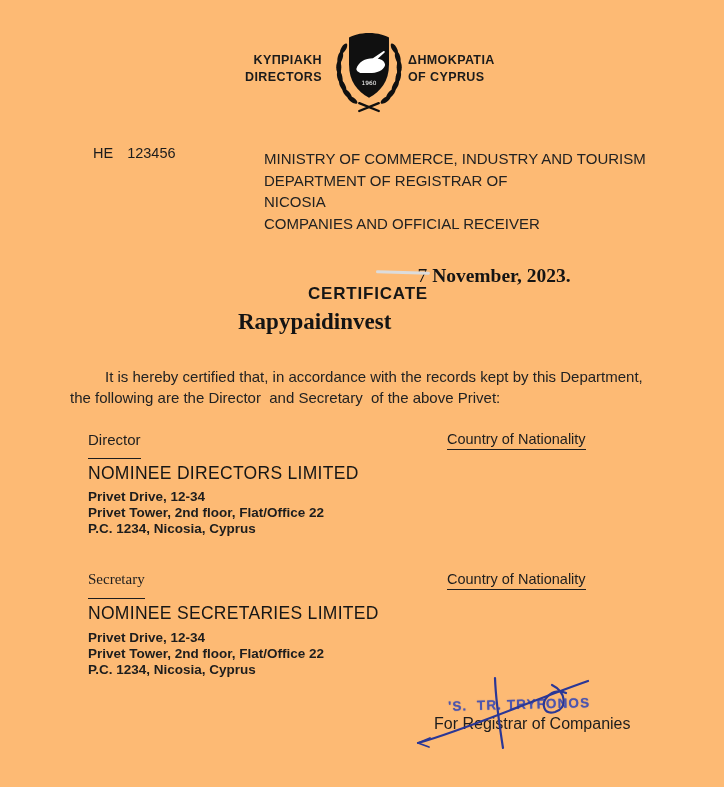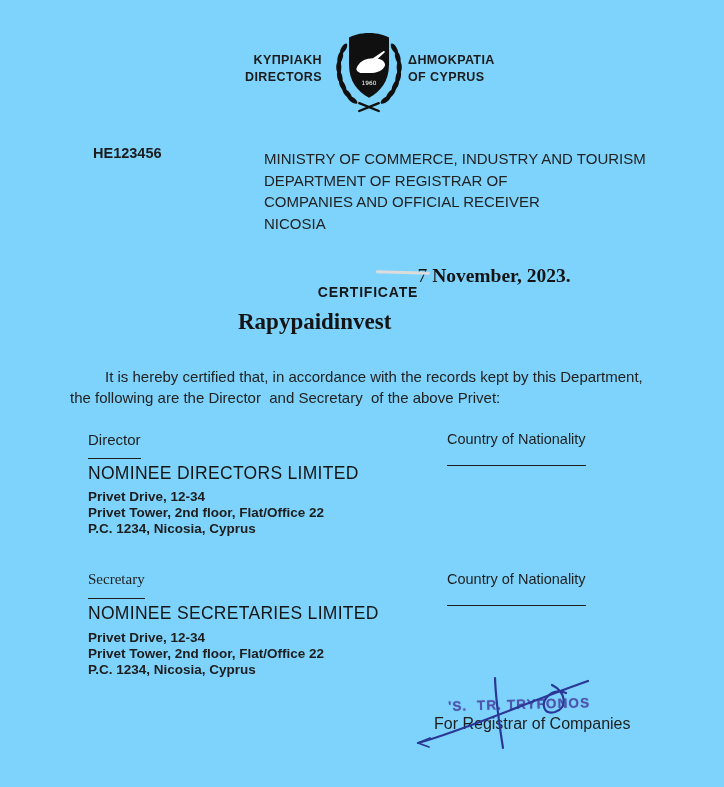--- a/index.html
+++ b/index.html
@@ -1,66 +1,66 @@
 <!DOCTYPE html>
 <html><head>
 <meta charset="utf-8">
 <style>
   html,body{margin:0;padding:0;background:#ffffff;}
   #page{
     position:relative;
     width:724px;height:787px;
-    background:#7dd3fc;
+    background:#fdba74;
     font-family:"Liberation Sans","DejaVu Sans",sans-serif;
     color:#1f1f1f;
     overflow:hidden;
   }
   .abs{position:absolute;}
 
   
   .emblem-label{
     font-size:12.5px;font-weight:bold;letter-spacing:.4px;
     line-height:16.5px;color:#1b1b1b;
   }
   #emblem-left{left:232px;top:52px;width:90px;text-align:right;}
   #emblem-right{left:408px;top:52px;width:100px;text-align:left;}
   #coat-of-arms{left:330px;top:27px;width:78px;height:90px;}
 
   
-  #reg-number{left:93px;top:145px;display:flex;gap:0;
-    font-size:14.5px;font-weight:bold;color:#1c1c1c;}
+  #reg-number{left:93px;top:145px;display:flex;gap:14px;
+    font-size:14.5px;font-weight:normal;color:#1c1c1c;}
   #ministry{left:264px;top:130px;width:400px;text-align:left;
     font-size:15px;line-height:21.5px;color:#222;margin-top:18px;}
 
   
   #issue-date{left:398px;top:243px;
     font-family:"Liberation Serif","DejaVu Serif",serif;
     font-size:19.5px;color:#141414;white-space:pre;}
   #issue-date .day{font-weight:normal;}
   #issue-date .rest{font-weight:bold;}
   .smudge{left:376px;top:271px;width:54px;height:3px;
     background:#dcdcdc;transform:rotate(1.5deg);border-radius:2px;}
 
   
   #cert-title{left:268px;top:284px;width:200px;text-align:center;
-    font-size:14px;font-weight:bold;letter-spacing:.8px;color:#161616;}
+    font-size:17px;font-weight:bold;letter-spacing:.8px;color:#161616;}
   #company-name{left:238px;top:309px;width:260px;text-align:left;
     font-family:"Liberation Serif","DejaVu Serif",serif;
     font-size:23px;font-weight:bold;color:#141414;}
 
   
   .bodyline{left:70px;width:600px;font-size:15px;color:#222;white-space:pre;}
   #body-line1{top:368px;text-indent:35px;}
   #body-line2{top:389px;}
 
   
   .role-label{font-size:15px;color:#1e1e1e;
     border-bottom:1.4px solid #1e1e1e;padding-bottom:10px;}
   .nat-label{font-size:14.5px;color:#1e1e1e;
-    border-bottom:1.4px solid #1e1e1e;padding-bottom:18px;}
+    border-bottom:1.4px solid #1e1e1e;padding-bottom:2px;}
   .entity-name{font-size:17.5px;font-weight:normal;letter-spacing:.3px;color:#161616;}
   .addr{font-size:13.5px;font-weight:bold;line-height:16.2px;color:#1d1d1d;}
 
   #director-role{left:88px;top:431px;}
   #director-nat{left:447px;top:431px;}
   #director-name{left:88px;top:463px;}
   #director-addr{left:88px;top:489px;}
 
   #secretary-role{left:88px;top:571px;font-family:Liberation Serif, serif;}
   #secretary-nat{left:447px;top:571px;}
@@ -124,22 +124,22 @@
   </div>
 
   <div class="abs" id="reg-number">
     <span>HE</span>
     <span>123456</span>
   </div>
 
   <div class="abs" id="ministry">
     <div>MINISTRY OF COMMERCE, INDUSTRY AND TOURISM</div>
     <div>DEPARTMENT OF REGISTRAR OF</div>
+    <div>NICOSIA</div>
     <div>COMPANIES AND OFFICIAL RECEIVER</div>
-    <div>NICOSIA</div>
   </div>
 
   <div class="abs" id="issue-date">
     <span class="day">7 </span><span class="rest">November, 2023.</span>
   </div>
   <div class="abs smudge"></div>
 
   <div class="abs" id="cert-title">CERTIFICATE</div>
   <div class="abs" id="company-name">Rapypaidinvest</div>
 

